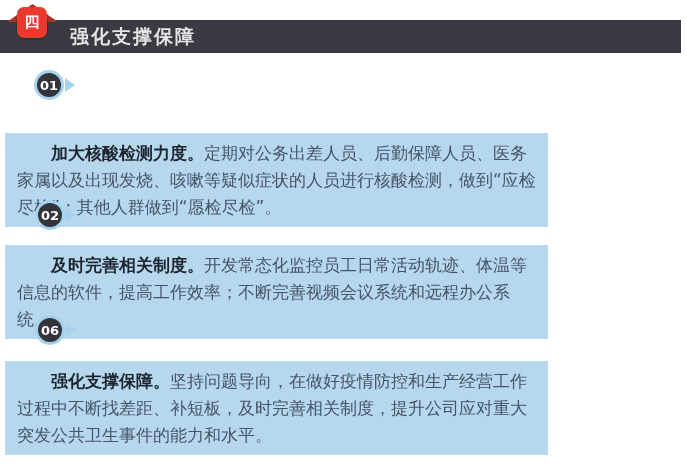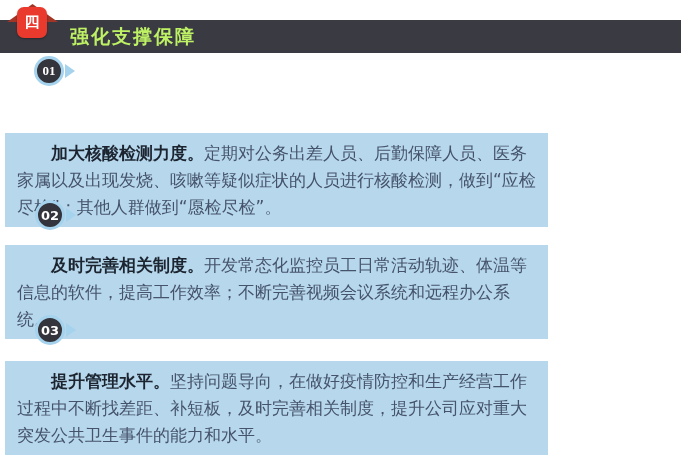--- a/index.html
+++ b/index.html
@@ -16,21 +16,21 @@
   .banner {
     position: absolute;
     left: 0; top: 20px;
     width: 681px; height: 33px;
     background: #3a3a43;
     display: flex;
     align-items: center;
   }
   .banner-title {
     margin-left: 70px;
-    color: #bef264;
+    color: #e5e5e5;
     font-size: 19px;
     font-weight: bold;
     letter-spacing: 2px;
   }
   .ribbon {
     position: absolute;
     left: 7px; top: 4px;
     width: 51px; height: 18px;
     background: #a33527;
     clip-path: polygon(0% 100%, 50% 0%, 100% 100%);
@@ -67,21 +67,21 @@
   }
   .num-badge .tail {
     position: absolute;
     left: 28px; top: 50%;
     transform: translateY(-50%);
     width: 0; height: 0;
     border-left: 10px solid #a5d2ec;
     border-top: 7px solid transparent;
     border-bottom: 7px solid transparent;
   }
-  .nb-1 { left: 34px; top: 56px; font-family: Liberation Serif, serif; }
+  .nb-1 { left: 34px; top: 70px; }
   .nb-2 { left: 35px; top: 200px; text-align: center; }
   .nb-3 { left: 35px; top: 315px; }
   
   .content-box {
     position: absolute;
     left: 5px;
     width: 543px;
     background: #b7d8ec;
     padding: 7px 12px 6px 12px;
   }
@@ -120,20 +120,20 @@
 
   <div class="num-badge nb-2">
     <span>02</span>
     <span class="tail"></span>
   </div>
   <div class="content-box box-2">
     <p><span class="lead">及时完善相关制度。</span><span>开发常态化监控员工日常活动轨迹、体温等信息的软件，提高工作效率；不断完善视频会议系统和远程办公系统。</span></p>
   </div>
 
   <div class="num-badge nb-3">
-    <span>03</span>
+    <span>06</span>
     <span class="tail"></span>
   </div>
   <div class="content-box box-3">
-    <p><span class="lead">提升管理水平。</span><span>坚持问题导向，在做好疫情防控和生产经营工作过程中不断找差距、补短板，及时完善相关制度，提升公司应对重大突发公共卫生事件的能力和水平。</span></p>
+    <p><span class="lead">强化支撑保障。</span><span>坚持问题导向，在做好疫情防控和生产经营工作过程中不断找差距、补短板，及时完善相关制度，提升公司应对重大突发公共卫生事件的能力和水平。</span></p>
   </div>
 
 </div>
 
 </body></html>

